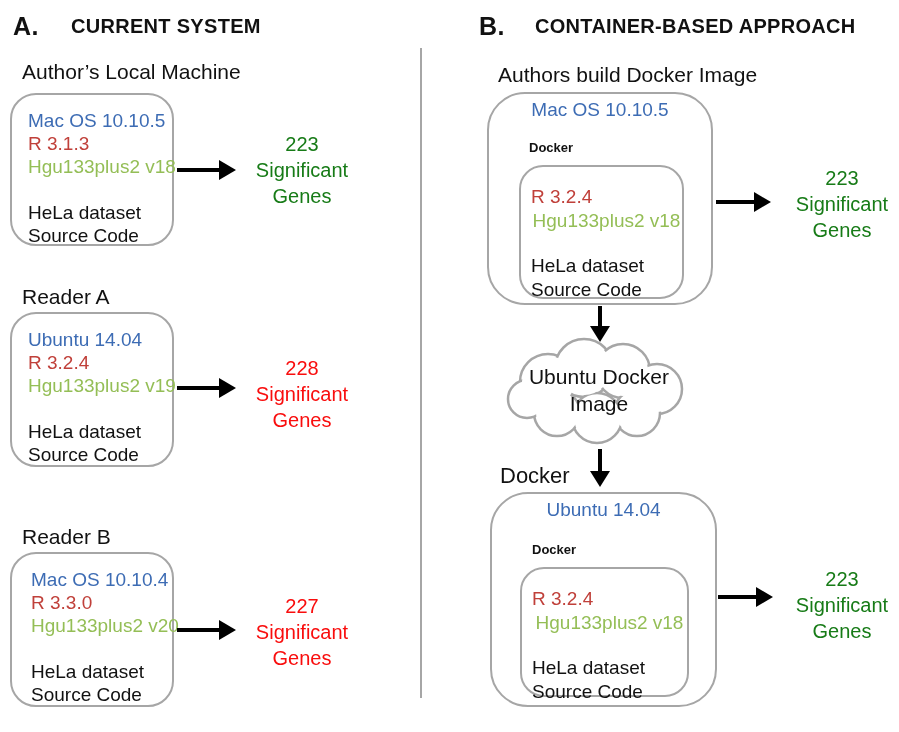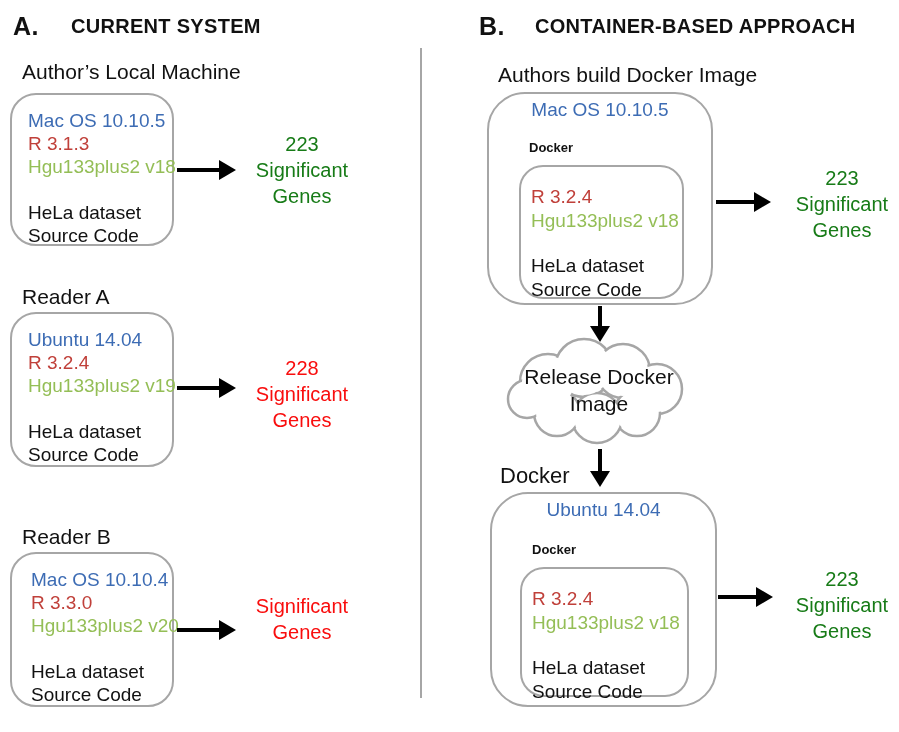--- a/index.html
+++ b/index.html
@@ -24,21 +24,21 @@
     border-radius: 26px;
     background: #fff;
     box-sizing: border-box;
   }
   .env-box.pad { padding: 14px 0 0 16px; }
 
   .line  { font-size: 19px; line-height: 23px; white-space: nowrap; }
   .spacer { height: 23px; }
   .os-line   { color: var(--os-blue, #3d6cb4); }
   .r-line    { color: var(--r-red, #c0403a); }
-  .arr-line  { color: var(--annotation-green, #94be56); }
+  .arr-line  { color: var(--annotation-green, #94be56); text-align: center; }
 
   .docker-outer {
     position: absolute;
     border: 2px solid var(--box-border-gray, #a6a6a6);
     border-radius: 38px;
     background: #fff;
     box-sizing: border-box;
   }
   .docker-outer .os-center {
     position: absolute; top: 5px; left: 0; width: 100%;
@@ -128,20 +128,21 @@
   <div class="env-box pad" style="left:10px; top:552px; width:164px; height:155px;padding-left:19px;">
     <div class="line os-line">Mac OS 10.10.4</div>
     <div class="line r-line">R 3.3.0</div>
     <div class="line arr-line">Hgu133plus2 v20</div>
     <div class="spacer"></div>
     <div class="line">HeLa dataset</div>
     <div class="line">Source Code</div>
   </div>
   <div class="arrow-right" style="left:177px; top:628px; width:42px;"></div>
   <div class="result mismatch" style="left:240px; top:593px; width:124px;">
+    <div>227</div>
     <div>Significant</div>
     <div>Genes</div>
   </div>
 
   <div class="divider" style="left:420px; top:48px; height:650px;"></div>
 
   <div class="abs panel-letter" style="left:479px; top:12px;">B.</div>
   <div class="abs panel-title" style="left:535px; top:15px;">CONTAINER-BASED APPROACH</div>
 
   <div class="abs sec-heading" style="left:498px; top:63px;">Authors build Docker Image</div>
@@ -181,21 +182,21 @@
       <circle cx="88" cy="31" r="27"></circle>
       <circle cx="127" cy="34" r="25"></circle>
       <circle cx="161" cy="52" r="23"></circle>
       <circle cx="141" cy="76" r="21"></circle>
       <circle cx="101" cy="81" r="23"></circle>
       <circle cx="61" cy="76" r="21"></circle>
       <circle cx="31" cy="62" r="17"></circle>
     </g>
   </svg>
   <div class="cloud-text" style="left:496px; top:363px; width:206px;">
-    <div>Release Docker</div>
+    <div>Ubuntu Docker</div>
     <div>Image</div>
   </div>
 
   <div class="arrow-down" style="left:598px; top:449px; height:22px;"></div>
 
   <div class="abs sec-heading" style="left:500px; top:463px; font-size:22px;">Docker</div>
   <div class="docker-outer" style="left:490px; top:492px; width:227px; height:215px;">
     <div class="os-center os-line">Ubuntu 14.04</div>
     <div class="docker-label" style="left:40px; top:48px;">Docker</div>
     <div class="docker-inner" style="left:28px; top:73px; width:169px; height:130px;">

